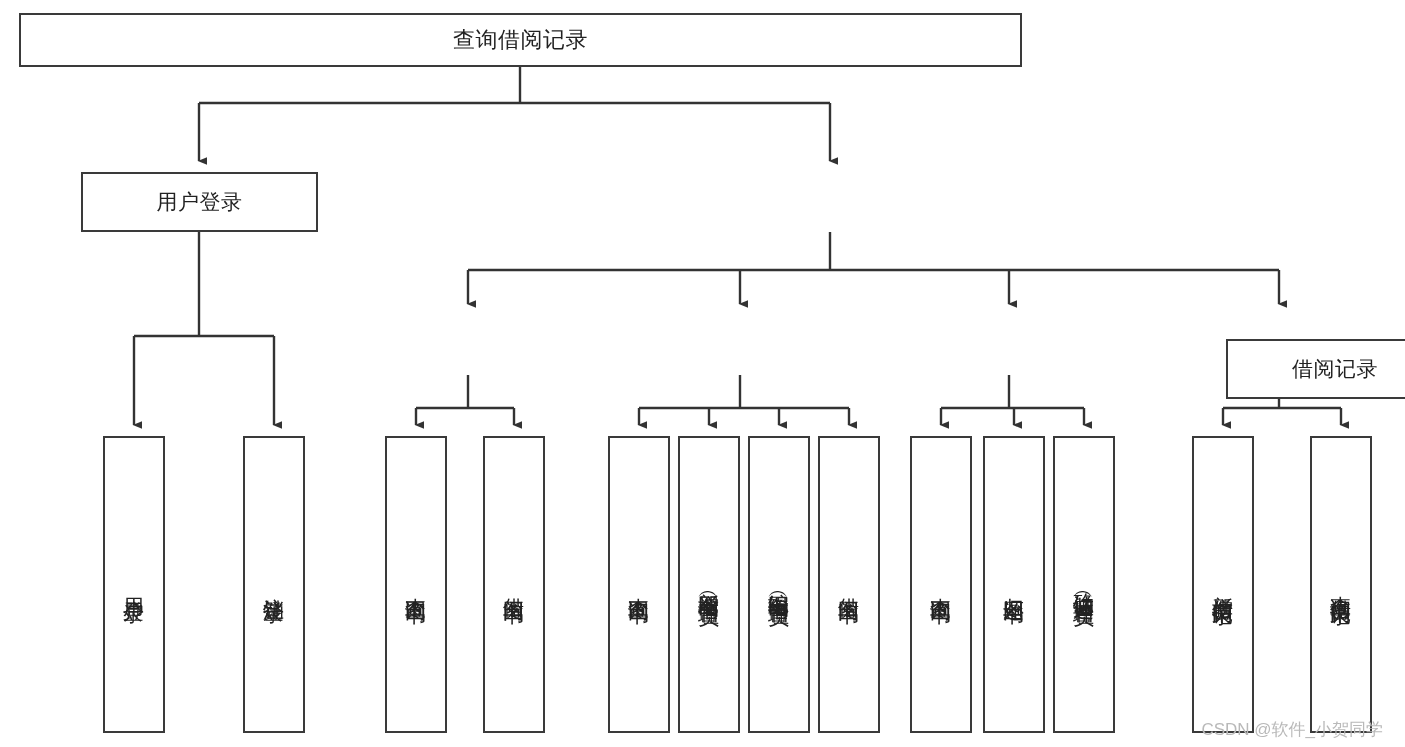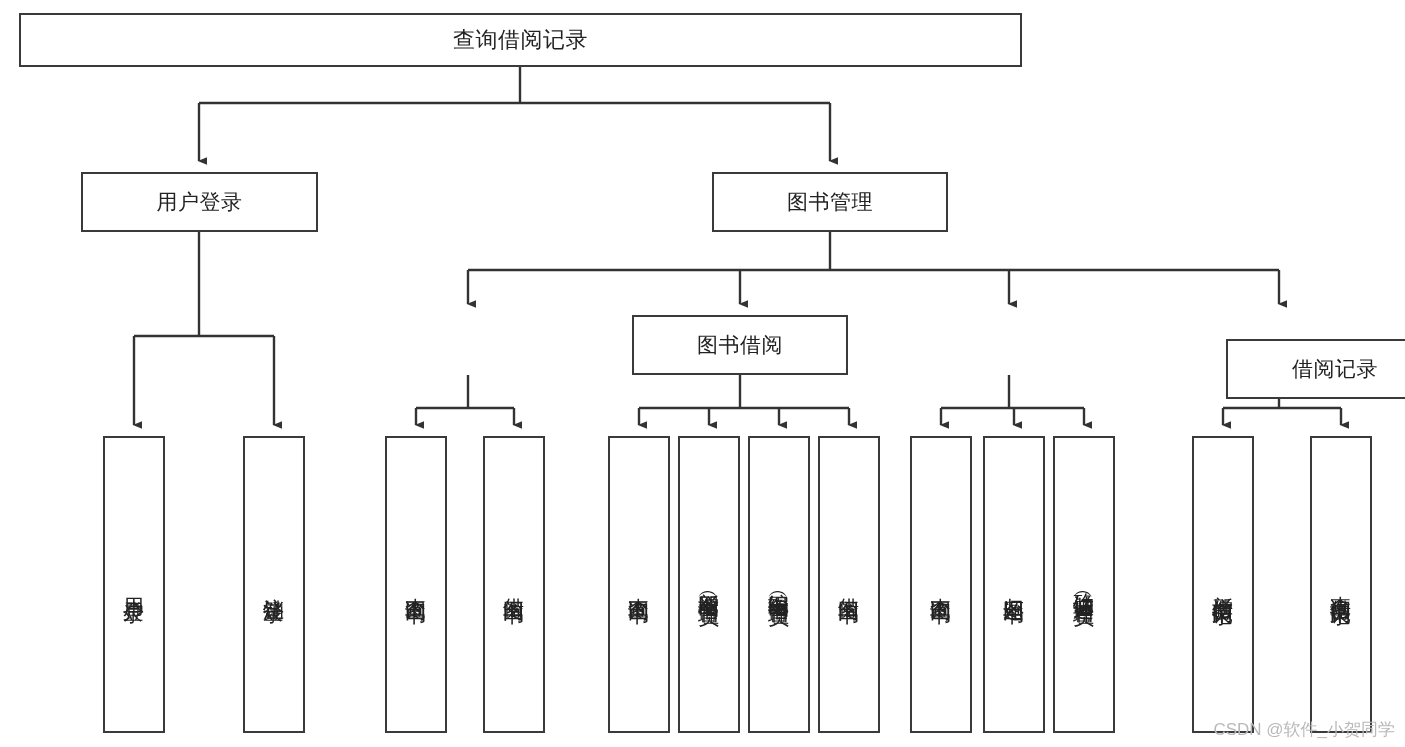--- a/index.html
+++ b/index.html
@@ -60,21 +60,21 @@
   .node.v-node .node-label {
     writing-mode: vertical-rl;
     text-orientation: upright;
     font-size: 21px;
     line-height: 1.0;
     letter-spacing: 2px;
     white-space: nowrap;
   }
   #watermark {
     position: absolute;
-    right: 10px;
+    right: 22px;
     bottom: 6px;
     font-size: 17px;
     color: #b9b9b9;
     white-space: nowrap;
     user-select: none;
   }
 </style>
 </head>
 <body>
 
@@ -124,28 +124,22 @@
   </svg>
 
   <div class="node root h-node" style="left:19px; top:13px; width:1003px; height:54px;">
     <span class="node-label">查询借阅记录</span>
   </div>
 
   <div class="node h-node" style="left:81px; top:172px; width:237px; height:60px;">
     <span class="node-label">用户登录</span>
   </div>
 
-  <div class="node h-node" style="left:712px; top:172px; width:236px; height:60px;">
-    <span class="node-label">图书管理</span>
-  </div>
 
 
-  <div class="node h-node" style="left:632px; top:315px; width:216px; height:60px;">
-    <span class="node-label">图书借阅</span>
-  </div>
 
 
   <div class="node h-node" style="left:1226px; top:315px; width:218px; height:60px;margin-top:24px;">
     <span class="node-label">借阅记录</span>
   </div>
 
   <div class="node v-node" style="left:103px; top:436px; width:62px; height:297px;">
     <span class="node-label">用户登录</span>
   </div>
 

